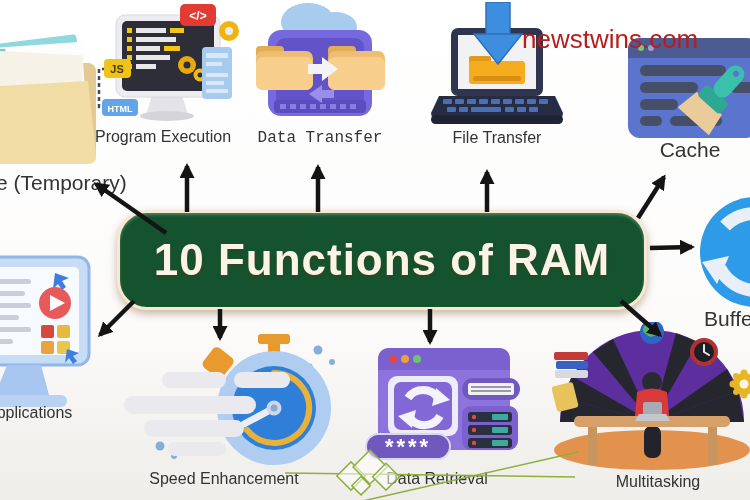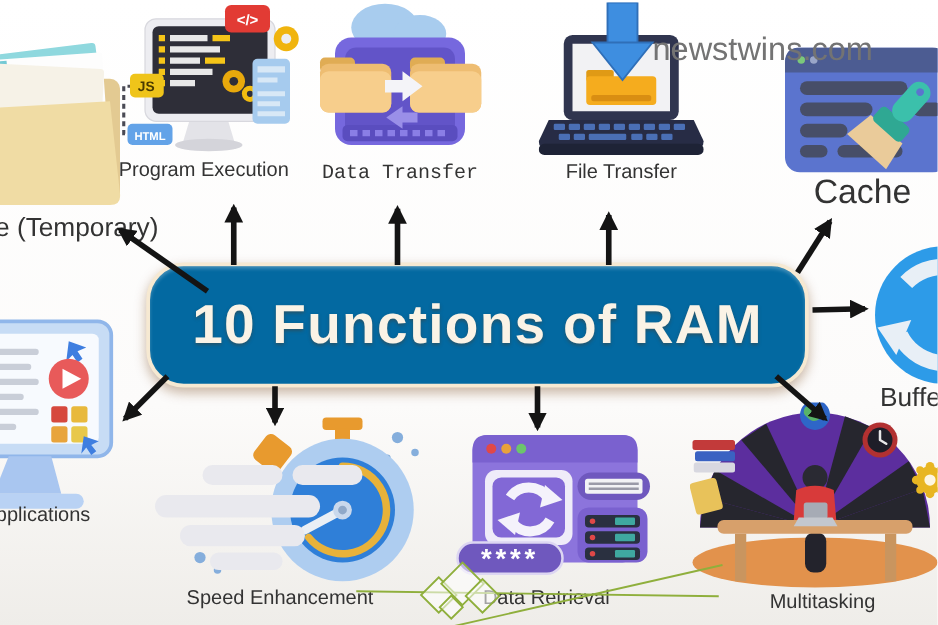--- a/index.html
+++ b/index.html
@@ -8,44 +8,44 @@
     background:linear-gradient(180deg,#ffffff 0%,#fcfbfa 65%,#efede9 100%);
     font-family:"Liberation Sans", sans-serif;
   }
   .abs{position:absolute;}
   svg{display:block;}
   svg text{font-family:"Liberation Sans", sans-serif;}
 
   
   .banner{
     left:117px;top:210px;width:530px;height:100px;z-index:4;
-    background:#0369a1;border:3px solid #F6E9D2;border-radius:30px;
+    background:#14532d;border:3px solid #F6E9D2;border-radius:30px;
     box-shadow:0 4px 9px rgba(110,55,5,.35), inset 0 2px 3px rgba(255,255,255,.25);
     display:flex;align-items:center;justify-content:center;box-sizing:border-box;
   }
   .banner-text{
     color:#FAF3E6;font-size:44px;font-weight:bold;letter-spacing:1px;
     text-shadow:0 2px 3px rgba(100,45,0,.35);white-space:nowrap;
   }
 
   
   .lbl{color:#333333;font-size:16px;font-weight:500;z-index:3;white-space:nowrap;}
   .lbl.ctr{text-align:center;}
   .lbl-program{left:73px;top:128px;width:180px;}
   .lbl-transfer{left:245px;top:129px;width:150px;font-family:Liberation Mono, monospace;}
   .lbl-fileload{left:427px;top:129px;width:140px;}
-  .lbl-cache{left:640px;top:138px;width:100px;font-size:27px;}
+  .lbl-cache{left:640px;top:138px;width:100px;font-size:21px;}
   .lbl-storage{left:-4px;top:171px;font-size:21px;}
   .lbl-buffering{left:704px;top:307px;font-size:21px;}
   .lbl-apps{left:-14px;top:404px;}
   .lbl-speed{left:134px;top:470px;width:180px;}
   .lbl-retrieval{left:357px;top:470px;width:160px;}
   .lbl-multi{left:598px;top:473px;width:120px;}
 
-  .sitemark{left:522px;top:24px;z-index:6;color:#737373;font-size:26px;font-weight:500;}
+  .sitemark{left:522px;top:24px;z-index:6;color:#b91c1c;font-size:26px;font-weight:500;}
 
   
   .ic{z-index:1;}
   .ic-storage{left:-30px;top:33px;width:140px;height:140px;}
   .ic-program{left:92px;top:3px;width:150px;height:122px;}
   .ic-transfer{left:254px;top:0px;width:132px;height:128px;}
   .ic-fileload{left:431px;top:2px;width:132px;height:126px;}
   .ic-cache{left:628px;top:38px;width:130px;height:100px;}
   .ic-buffer{left:697px;top:194px;width:116px;height:116px;}
   .ic-multi{left:552px;top:322px;width:205px;height:150px;}

